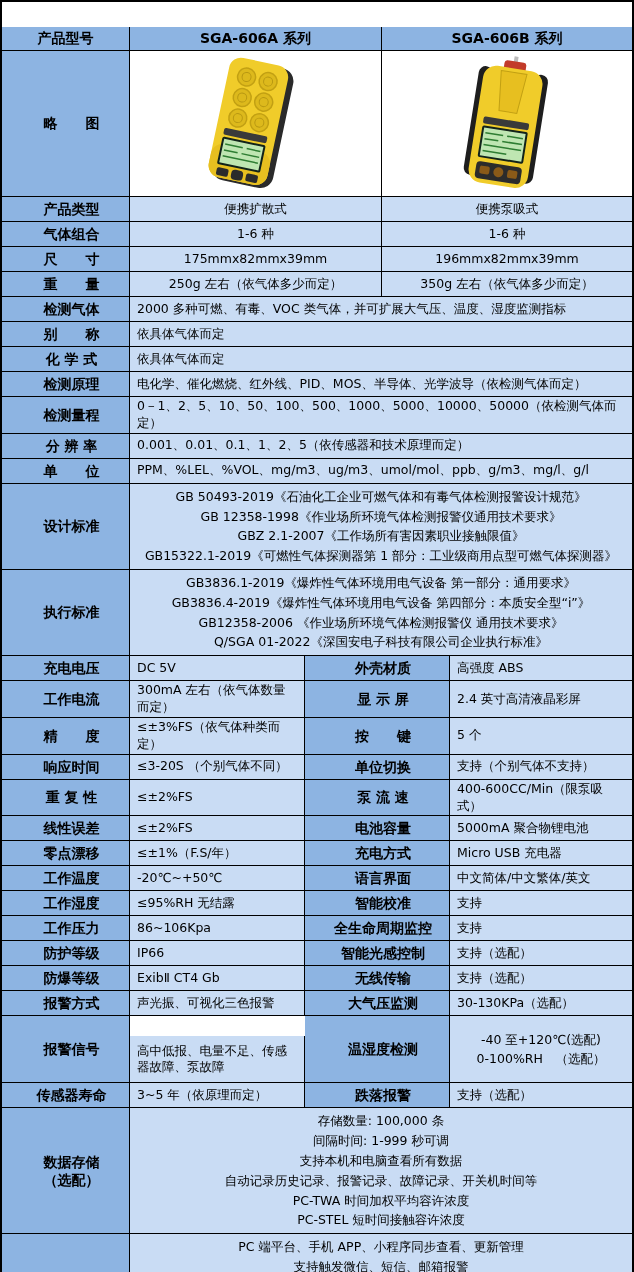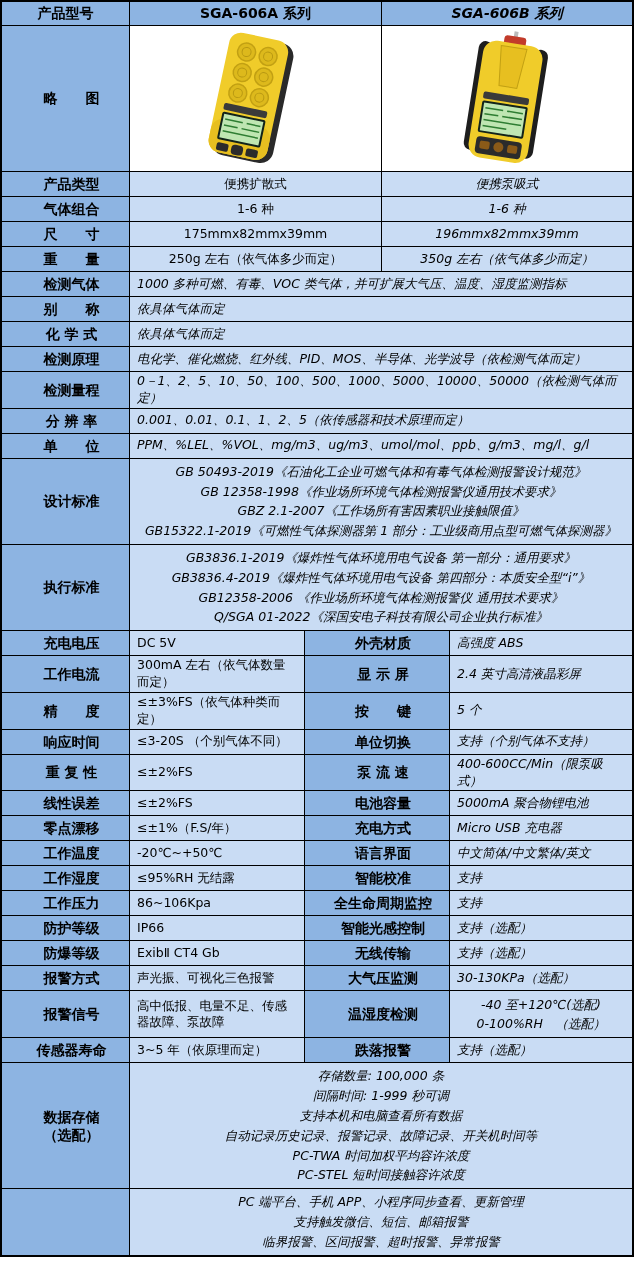--- a/index.html
+++ b/index.html
@@ -4,30 +4,30 @@
 <style>
   html,body{margin:0;padding:0;background:#fff;}
   body{font-family:"DejaVu Sans","Liberation Sans",sans-serif;color:#000;}
   .tbl{width:630px;border:2px solid #000;}
   .r{display:grid;border-bottom:1px solid #000;}
   .r:last-child{border-bottom:none;}
   .g3{grid-template-columns:128px 252px 1fr;}
   .g2{grid-template-columns:128px 1fr;}
   .g4{grid-template-columns:128px 175px 145px 1fr;}
   .c{border-right:1px solid #000;display:flex;align-items:center;overflow:hidden;}
-  .c:last-child{border-right:none;font-style:italic;}
+  .c:last-child{border-right:none;}
   .lab{background:#8DB4E2;font-weight:bold;font-size:14px;justify-content:center;text-align:center;flex-direction:column;line-height:1.3;padding-left:12px;}
   .val{background:#C9DCF4;font-size:12.5px;padding:1px 7px;line-height:1.35;}
   .cen{justify-content:center;text-align:center;padding:1px 12px;}
   .h22{min-height:22px;}
   .imgrow .c{background:#fff;height:145px;}
   .imgrow .lab{background:#8DB4E2;}
   .ml{flex-direction:column;align-items:center;justify-content:center;padding:3px 7px;}
   .ml div{line-height:19.8px;}
-  .hdr .c{background:#8DB4E2;font-weight:bold;font-size:14px;justify-content:center;min-height:23px;}
+  .hdr .c{background:#8DB4E2;font-weight:bold;font-size:14px;justify-content:center;min-height:23px;margin-top:25px;}
   .devwrap{width:100%;height:100%;display:flex;align-items:center;justify-content:center;}
 </style>
 </head>
 <body>
 
 <div class="tbl">
 
   <div class="r g3 hdr">
     <div class="c">产品型号</div>
     <div class="c">SGA-606A 系列</div>
@@ -128,21 +128,21 @@
     <div class="c val cen h22">196mmx82mmx39mm</div>
   </div>
   <div class="r g3">
     <div class="c lab h22">重　　量</div>
     <div class="c val cen h22">250g 左右（依气体多少而定）</div>
     <div class="c val cen h22">350g 左右（依气体多少而定）</div>
   </div>
 
   <div class="r g2">
     <div class="c lab h22">检测气体</div>
-    <div class="c val h22">1000 多种可燃、有毒、VOC 类气体，并可扩展大气压、温度、湿度监测指标</div>
+    <div class="c val h22">2000 多种可燃、有毒、VOC 类气体，并可扩展大气压、温度、湿度监测指标</div>
   </div>
   <div class="r g2">
     <div class="c lab h22">别　　称</div>
     <div class="c val h22">依具体气体而定</div>
   </div>
   <div class="r g2">
     <div class="c lab h22">化 学 式</div>
     <div class="c val h22">依具体气体而定</div>
   </div>
   <div class="r g2">
@@ -257,21 +257,21 @@
   </div>
   <div class="r g4">
     <div class="c lab h22">报警方式</div>
     <div class="c val h22">声光振、可视化三色报警</div>
     <div class="c lab h22">大气压监测</div>
     <div class="c val h22">30-130KPa（选配）</div>
   </div>
 
   <div class="r g4">
     <div class="c lab" style="min-height:44px;">报警信号</div>
-    <div class="c val" style="min-height:44px;">高中低报、电量不足、传感器故障、泵故障</div>
+    <div class="c val" style="min-height:44px;margin-top:20px;">高中低报、电量不足、传感器故障、泵故障</div>
     <div class="c lab">温湿度检测</div>
     <div class="c val ml">
       <div>-40 至+120℃(选配)</div>
       <div>0-100%RH　（选配）</div>
     </div>
   </div>
 
   <div class="r g4">
     <div class="c lab h22">传感器寿命</div>
     <div class="c val h22">3~5 年（依原理而定）</div>

